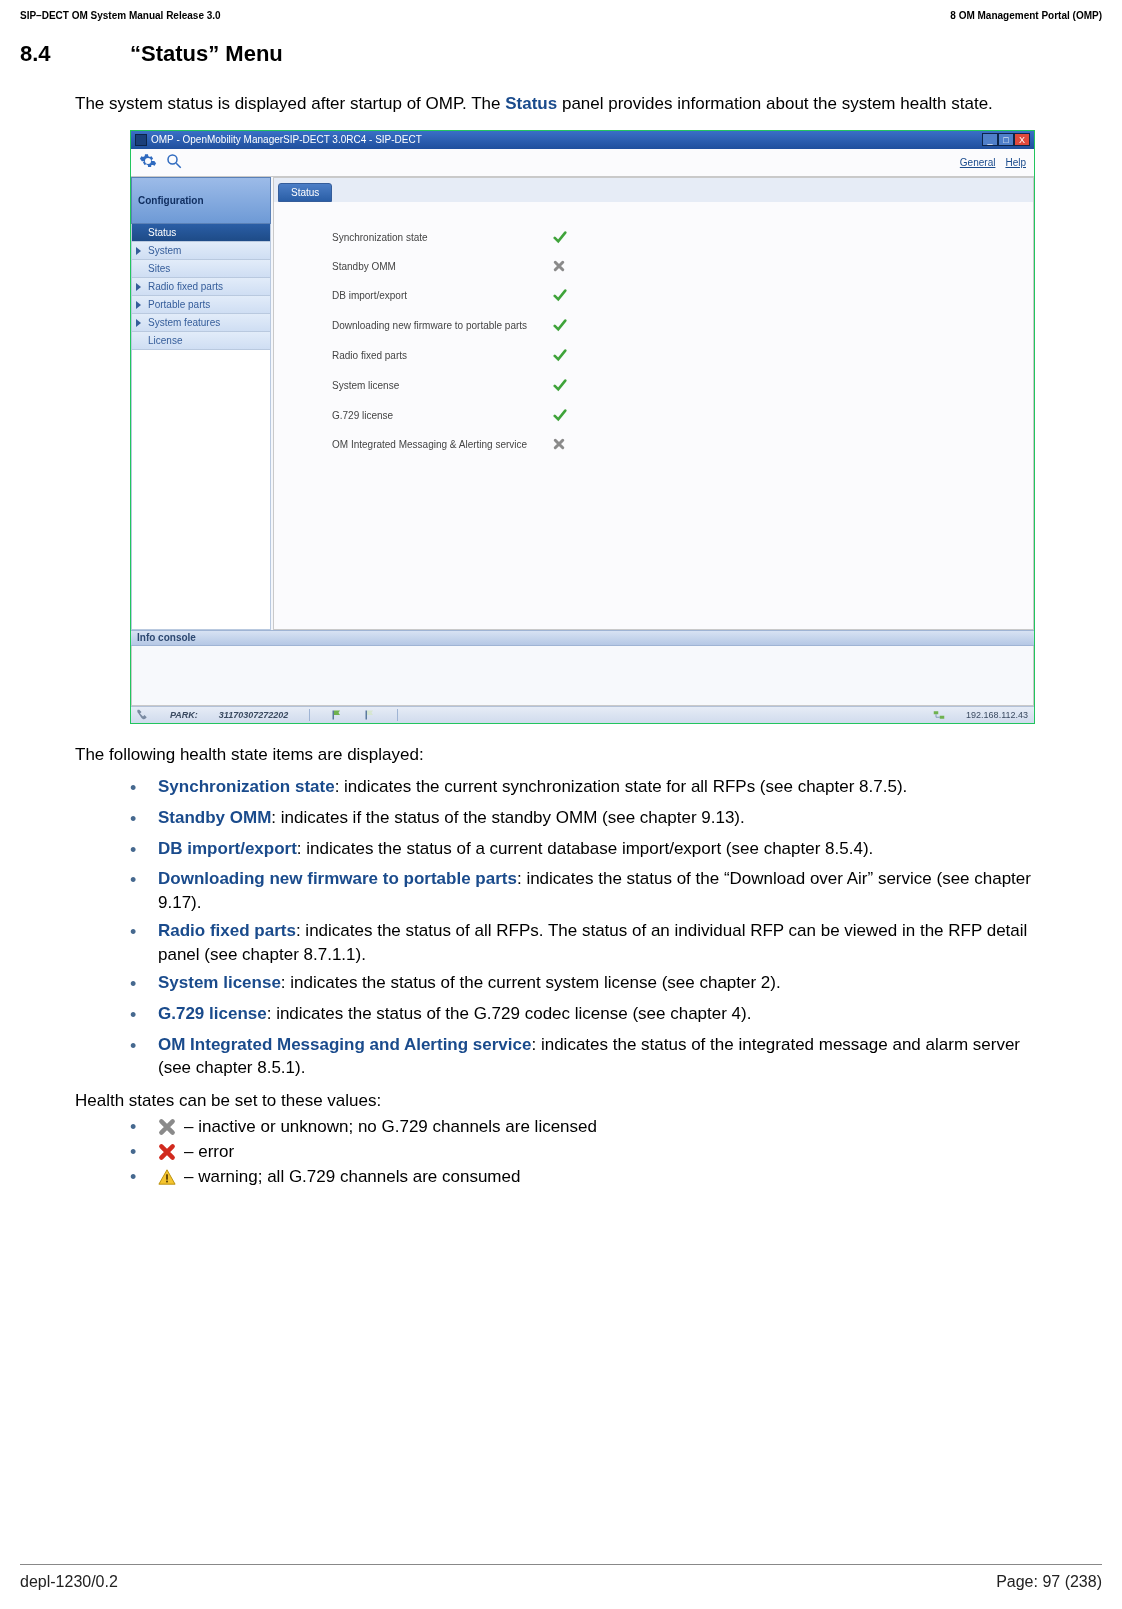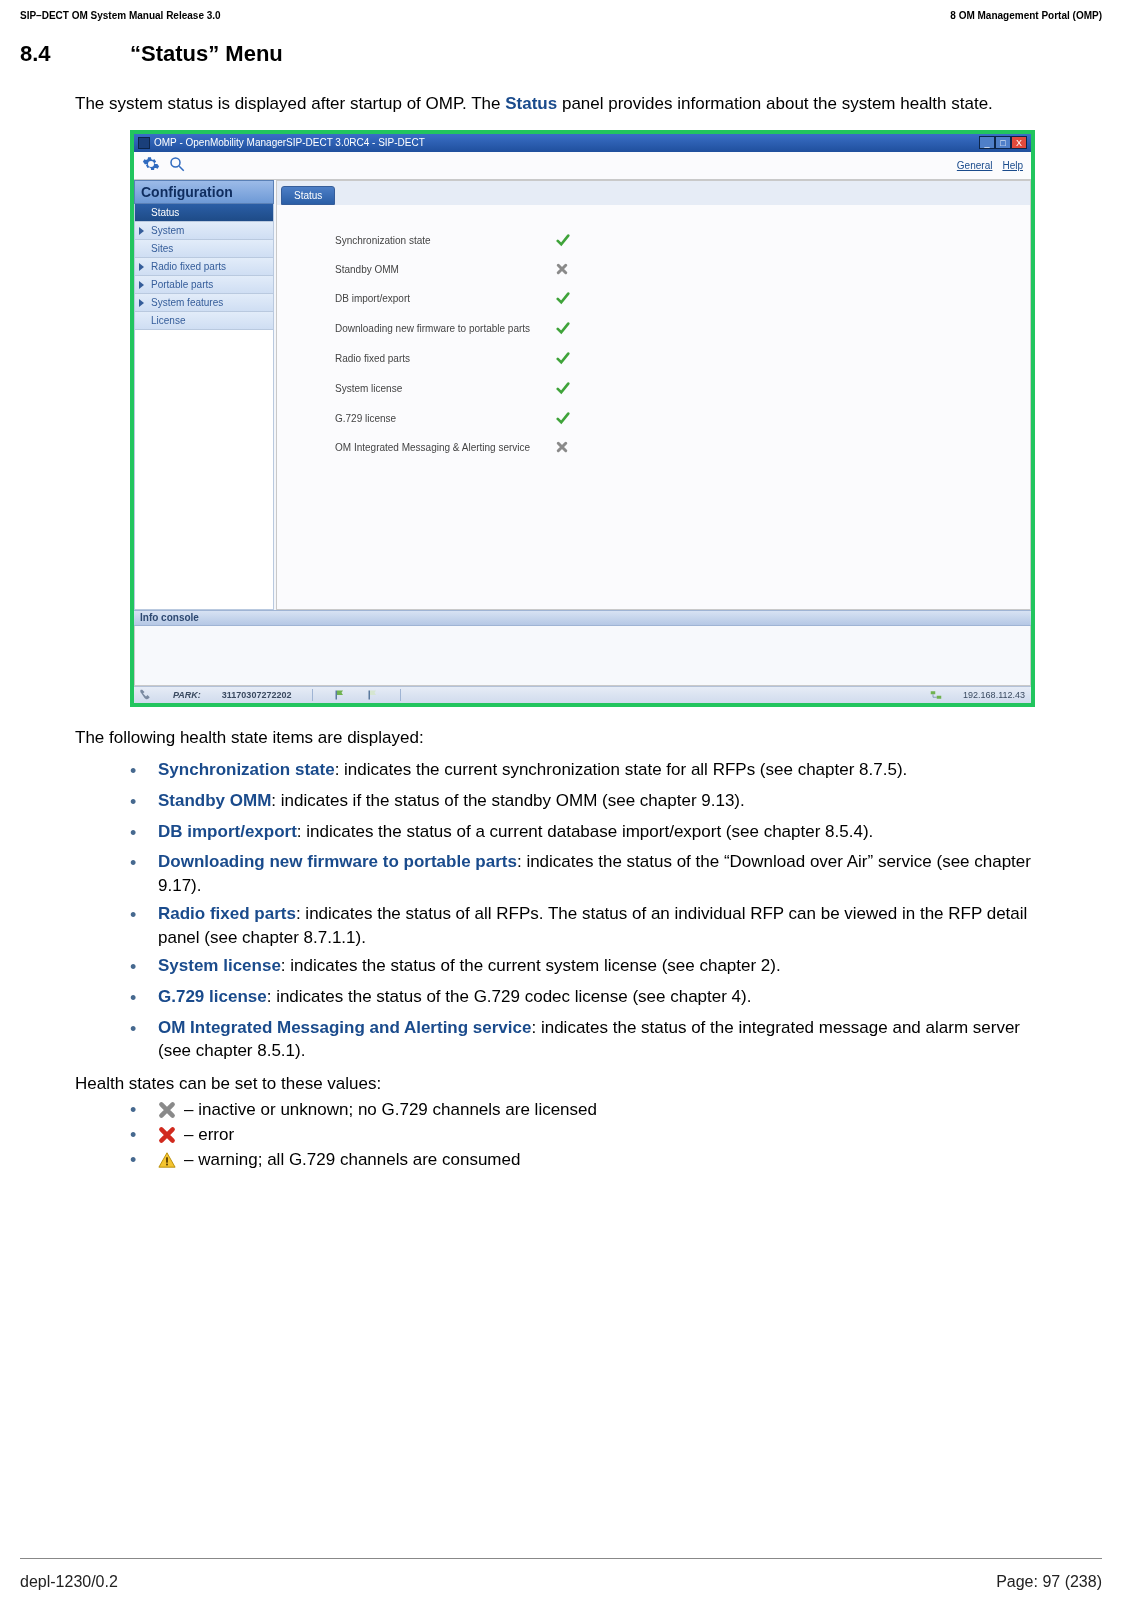--- a/index.html
+++ b/index.html
@@ -34,21 +34,21 @@
   }
   .body-text {
     margin-left: 55px;
     font-size: 17px;
     line-height: 1.35;
     max-width: 920px;
   }
   .body-text strong.link { color: #1a4b8c; font-weight: bold; }
   .screenshot-wrap {
     margin: 14px 0 20px 110px;
-    border: 4px solid #22c55e;
+    border: 1px solid #22c55e;
     width: 905px;
     background: #fff;
   }
   .titlebar {
     background: linear-gradient(to bottom, #3a6fc6 0%, #1f4f9d 100%);
     color: #fff;
     display: flex;
     align-items: center;
     justify-content: space-between;
     font-size: 10px;
@@ -77,22 +77,22 @@
   .toolbar-left { display:flex; gap:8px; }
   .gear-icon svg, .mag-icon svg { width:18px; height:18px; }
   .toolbar-right { font-size:10px; color:#1a4b8c; text-decoration:underline; display:flex; gap:10px; }
   .app-body { display:flex; min-height:420px; background:#f4f6fa; }
   .sidebar {
     width: 140px; flex-shrink:0;
   }
   .side-head {
     background: linear-gradient(to bottom, #9cbbe8 0%, #6e9ad6 100%);
     border:1px solid #5a80b6;
-    color:#0f2d5f; font-size:14px; font-weight:bold;
-    padding:3px 6px;
+    color:#0f2d5f; font-size:10px; font-weight:bold;
+    padding:17px 6px;
   }
   .side-item {
     background: linear-gradient(to bottom, #e2ecf9 0%, #cfdef3 100%);
     border-bottom:1px solid #b9c9df; border-left:1px solid #b9c9df; border-right:1px solid #b9c9df;
     font-size:10px; color:#355d9a; padding:3px 6px 3px 16px;
     position:relative;
   }
   .side-item.selected {
     background: linear-gradient(to bottom, #2a5ea6 0%, #1e4b87 100%);
     color:#fff;
@@ -134,21 +134,21 @@
   .bullet-item .dot { width:28px; flex-shrink:0; color:#46698f; font-size:18px; padding-top:1px; }
   .bullet-item .content { flex:1; }
   .bullet-item .content .term { color:#1a4b8c; font-weight:bold; }
   .values-list { margin: 2px 0 0 110px; }
   .val-item { display:flex; align-items:center; font-size:17px; margin:4px 0; }
   .val-item .dot { width:28px; flex-shrink:0; color:#46698f; font-size:18px; }
   .val-item .icon-slot { width:24px; display:flex; align-items:center; justify-content:flex-start; }
   .val-item .vtext { margin-left:2px; }
   .page-footer {
     position:absolute; bottom:18px; left:20px; right:20px;
-    border-top:1px solid #888; padding-top:14px;
+    border-top:1px solid #888; padding-top:8px;
     display:flex; justify-content:space-between; font-size:16px; color:#222;
   }
   .grey-x svg path { fill:#8a8a8a; }
   .warn-tri svg { width:18px; height:18px; }
 </style>
 </head>
 <body>
 
 <div class="page-header">
   <span>SIP–DECT OM System Manual Release 3.0</span>
@@ -273,21 +273,21 @@
   <div class="info-console-bar">Info console</div>
   <div class="console-area"></div>
   <div class="status-bar">
     <div class="status-group">
       <span class="sb-icon">
         <svg viewBox="0 0 16 16">
             <path fill="#7a8aa1" d="M3 1l3 3-2 2 4 4 2-2 3 3-2 2c-1 1-3 1-5-1L2 6C0 4 0 2 1 1l2 0z"></path>
           </svg>
       </span>
       <span style="font-weight:bold;font-style:italic;">PARK:</span>
-      <span style="font-weight:bold;">31170307272202</span>
+      <span style="font-weight:bold;font-style:italic;">31170307272202</span>
       <span class="sb-sep"></span>
       <span class="sb-icon">
         <svg viewBox="0 0 16 16">
             <rect x="2" y="2" width="2" height="12" fill="#5b7a9e"></rect>
             <path d="M4 2h8l-2 3 2 3H4z" fill="#6fb24f"></path>
           </svg>
       </span>
       <span class="sb-icon">
         <svg viewBox="0 0 16 16">
             <rect x="2" y="2" width="2" height="12" fill="#5b7a9e"></rect>

